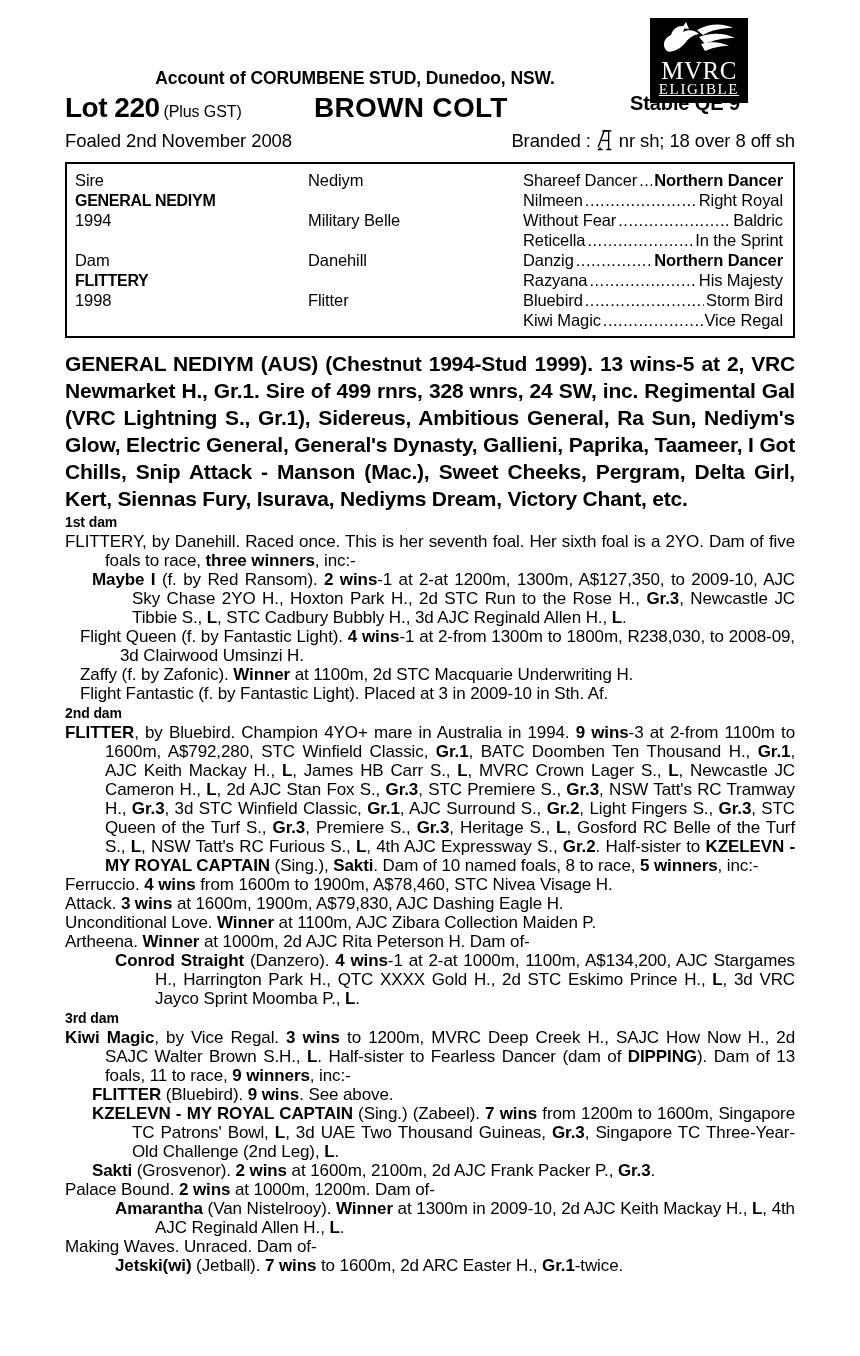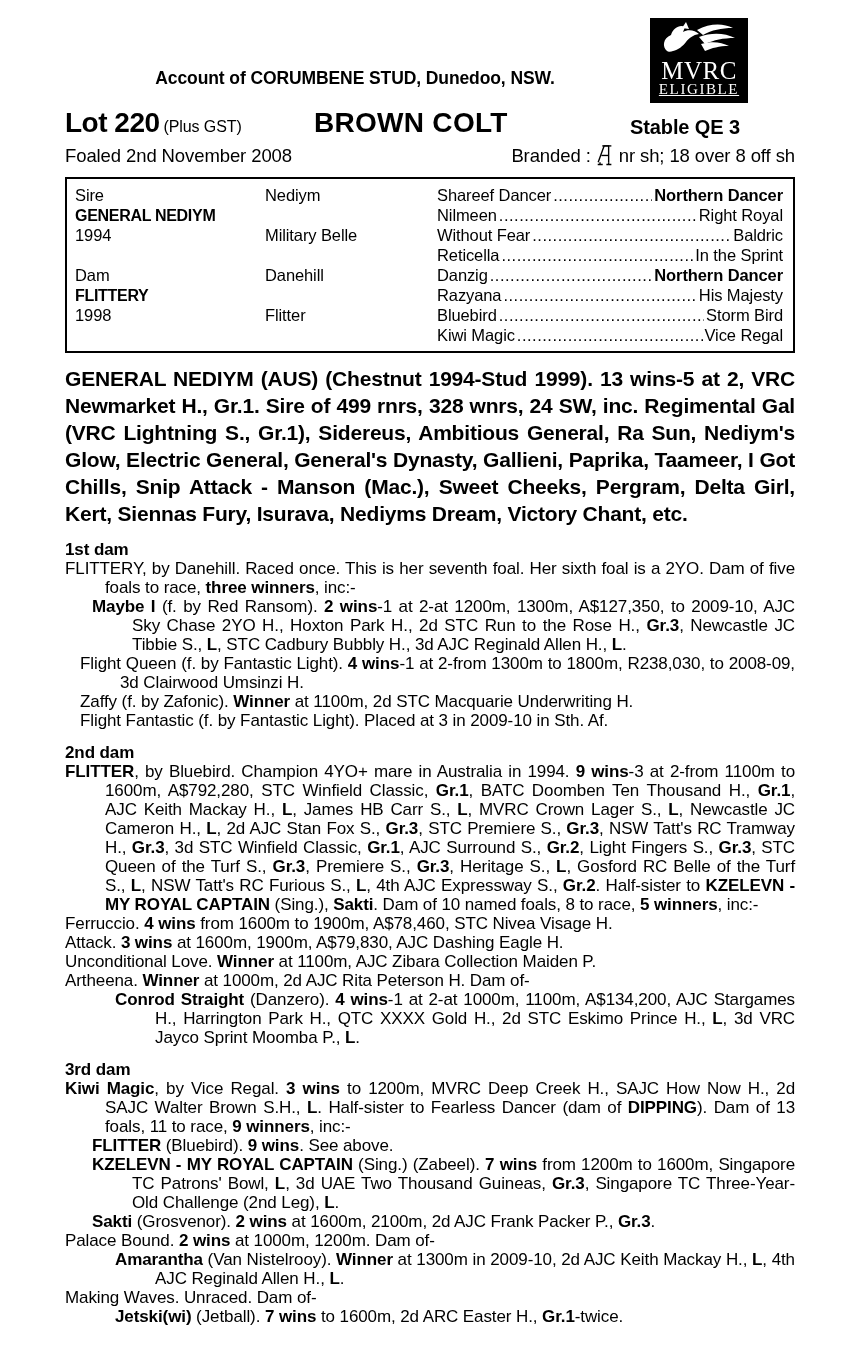--- a/index.html
+++ b/index.html
@@ -9,46 +9,46 @@
   }
   .page{position:relative;box-sizing:border-box;width:860px;height:1356px;padding:18px 65px 0 65px;}
 
   
   .bobs{position:absolute;top:18px;right:112px;width:98px;height:85px;background:#000;color:#fff;text-align:center;overflow:hidden;}
   .bobs svg{display:block;margin:3px auto 0;}
   .bobs-word{font-family:"Liberation Serif",serif;font-size:25px;line-height:24px;letter-spacing:0.5px;}
   .bobs-sub{font-family:"Liberation Serif",serif;font-size:15px;line-height:12px;letter-spacing:1.6px;text-decoration:underline;}
 
   .account{margin-top:50px;text-align:center;font-weight:bold;font-size:17.5px;padding-right:150px;white-space:nowrap;}
-  .lotrow{display:flex;align-items:flex-end;margin-top:18px;}
+  .lotrow{display:flex;align-items:flex-start;margin-top:3px;}
   .lotnum{font-size:28px;font-weight:bold;letter-spacing:-0.5px;}
   .gst{font-size:16px;font-weight:normal;margin-left:4px;}
   .titlecell{flex:1;text-align:center;font-size:28px;font-weight:bold;letter-spacing:0.3px;transform:translateX(-25px);}
   .stable{font-size:20px;font-weight:bold;margin-right:55px;white-space:nowrap;}
   .foalrow{display:flex;justify-content:space-between;align-items:center;font-size:18.5px;margin-top:5px;}
   .branded{display:flex;align-items:center;gap:4px;white-space:nowrap;text-align:right;}
   .brandglyph{position:relative;top:-1px;}
 
   
   .pedigree{margin-top:9px;border:2px solid #000;padding:7px 10px 5px 8px;}
-  .prow{display:flex;align-items:baseline;height:20px;font-size:16.5px;white-space:nowrap;}
+  .prow{display:flex;align-items:baseline;height:20px;font-size:16.5px;white-space:nowrap;gap:43px;}
   .pc1{width:190px;flex:none;}
   .pc1.pb{font-weight:bold;font-size:16px;letter-spacing:-0.3px;}
   .pc2{width:172px;flex:none;}
   .pc3{flex:1;display:flex;align-items:baseline;min-width:0;}
   .pname{flex:none;}
   .leader{flex:1;overflow:hidden;white-space:nowrap;margin:0 2px;letter-spacing:0.5px;}
   .panc{flex:none;}
   .pb2{font-weight:bold;}
 
   
   .sirepara{margin:12px 0 0 0;font-weight:bold;font-size:21px;line-height:27px;text-align:justify;letter-spacing:-0.2px;}
 
   
-  .dam-heading{font-weight:bold;font-size:17px;line-height:19px;margin-top:13px;}
+  .dam-heading{font-weight:bold;font-size:14px;line-height:19px;margin-top:1px;}
   .entry{margin:0;font-size:17px;line-height:19px;text-align:justify;padding-left:40px;text-indent:-40px;}
   .i0{margin-left:0;}
   .i1{margin-left:15px;}
   .i2{margin-left:27px;}
   .i3{margin-left:50px;}
   .b{font-weight:bold;}
 </style>
 </head>
 <body>
 
@@ -68,21 +68,21 @@
     <div class="bobs-sub">ELIGIBLE</div>
   </div>
 
   <div class="account">Account of CORUMBENE STUD, Dunedoo, NSW.</div>
 
   <div class="lotrow">
     <div>
       <span class="lotnum">Lot 220</span><span class="gst">(Plus GST)</span>
     </div>
     <div class="titlecell">BROWN COLT</div>
-    <div class="stable">Stable QE 3</div>
+    <div class="stable">Stable QE 9</div>
   </div>
 
   <div class="foalrow">
     <div>Foaled 2nd November 2008</div>
     <div class="branded">
       <span>Branded :</span>
       <svg class="brandglyph" width="20" height="24" viewBox="0 0 22 26" aria-hidden="true">
         <g stroke="#000" stroke-width="1.5" fill="none">
           <path d="M3.5 21 L10 3 L15 3 L15 21"></path>
           <path d="M7 13.5 H15"></path>

